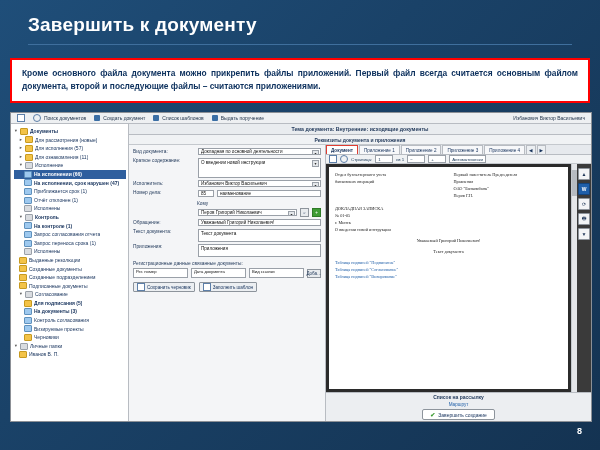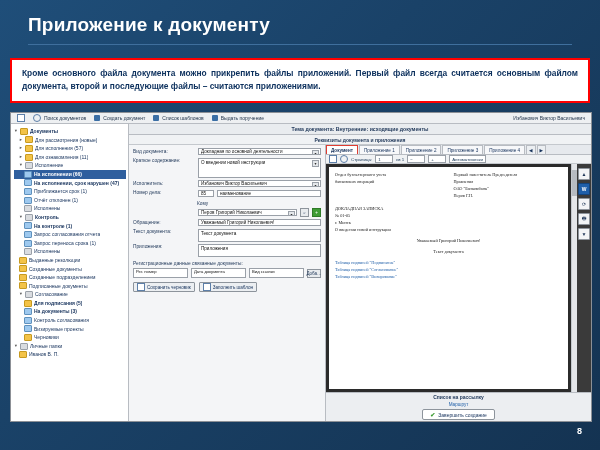--- a/index.html
+++ b/index.html
@@ -143,21 +143,21 @@
     border-radius:2px;padding:1px 7px;font-size:5px;color:#16325c;
   }
   .check{color:#3f9c35;font-size:6px;font-weight:bold;}
   .statusbar{
     height:8px;background:#dfe2e6;border-top:1px solid #b8bcc2;
   }
 </style>
 </head>
 <body>
 
-<div class="slide-title">Приложение к документу</div>
+<div class="slide-title">Завершить к документу</div>
 <div class="title-rule"></div>
 
 <div class="callout">
   <p>Кроме основного файла документа можно прикрепить файлы приложений. Первый файл всегда считается основным файлом документа, второй и последующие файлы – считаются приложениями.</p>
 </div>
 
 <div class="shot">
 
   <div class="app-topbar">
     <span class="ico sq"></span>

